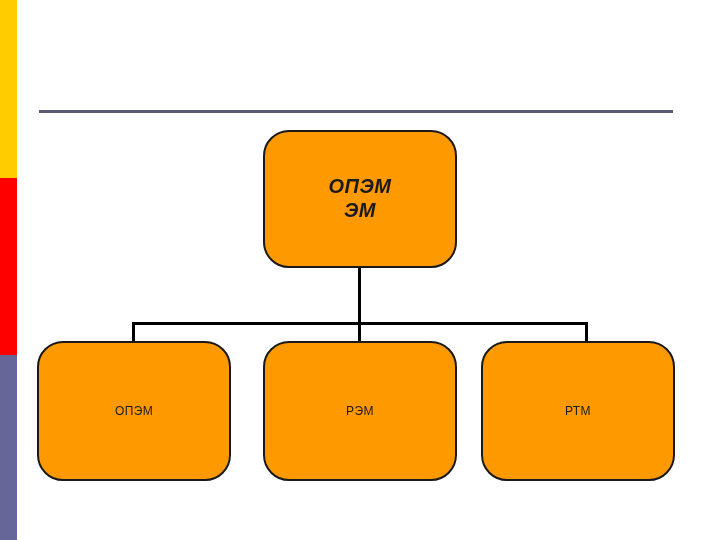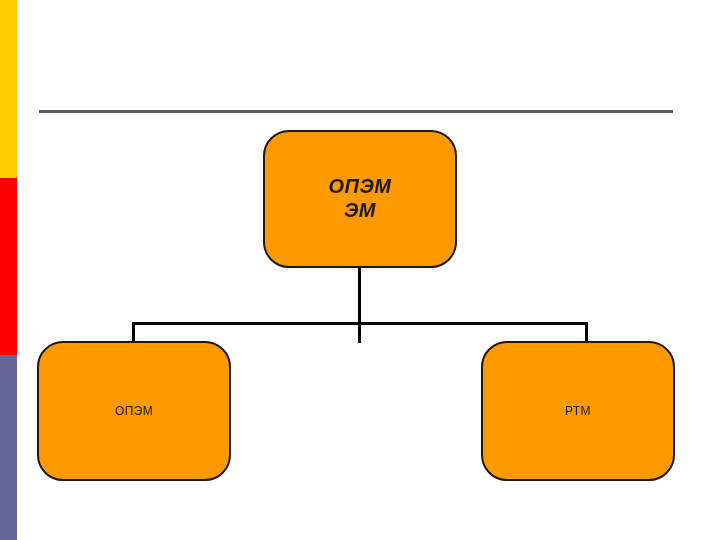--- a/index.html
+++ b/index.html
@@ -135,18 +135,21 @@
 
   <div class="node" id="node-root">
     <span class="node-label">ОПЭМ
 ЭМ</span>
   </div>
 
   <div class="node node-child" id="node-child-0">
     <span class="node-label">ОПЭМ</span>
   </div>
 
+  <div class="node node-child" id="node-child-1">
+    <span class="node-label">РЭМ</span>
+  </div>
 
   <div class="node node-child" id="node-child-2">
     <span class="node-label">РТМ</span>
   </div>
 
 </div>
 
 </body></html>

